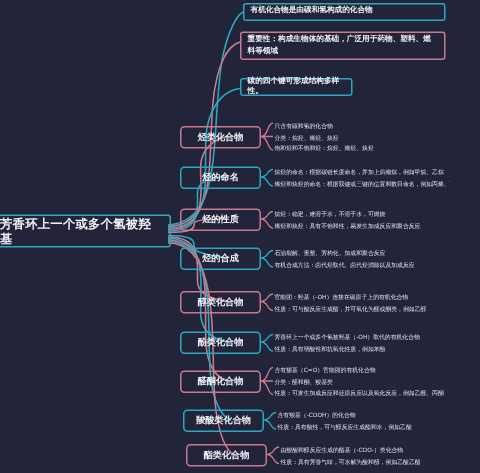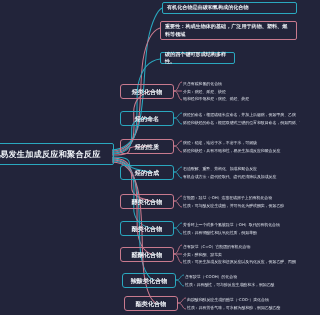--- a/index.html
+++ b/index.html
@@ -68,21 +68,21 @@
       <path stroke="#2aa8bf" d="M174,172 C179,172 178,167 182,167 M174,172 C179,172 178,178 182,178"></path>
       <path stroke="#c97a8e" d="M174,201 C179,201 178,196 182,196 M174,201 C179,201 178,207 182,207"></path>
       <path stroke="#2aa8bf" d="M174,228 C179,228 178,223 182,223 M174,228 C179,228 178,234 182,234"></path>
       <path stroke="#c97a8e" d="M174,254 C179,254 178,245 182,245 M174,254 L182,254 M174,254 C179,254 178,263 182,263"></path>
       <path stroke="#2aa8bf" d="M176,280 C181,280 180,275 184,275 M176,280 C181,280 180,286 184,286"></path>
       <path stroke="#c97a8e" d="M178,303 C183,303 182,298 186,298 M178,303 C183,303 182,309 186,309"></path>
     </g>
   </svg>
 
   <div class="node" id="root">
-    <span class="txt">易发生加成反应和聚合反应</span>
+    <span class="txt">芳香环上一个或多个氢被羟基</span>
   </div>
 
   <div class="node tbox teal" style="left:162px;top:2px;width:135px;height:12px;">
     <span class="txt">有机化合物是由碳和氢构成的化合物</span>
   </div>
 
   <div class="node tbox pink" style="left:160px;top:21px;width:137px;height:19px;">
     <span class="txt">重要性：构成生物体的基础，广泛用于药物、塑料、燃料等领域</span>
   </div>
 

